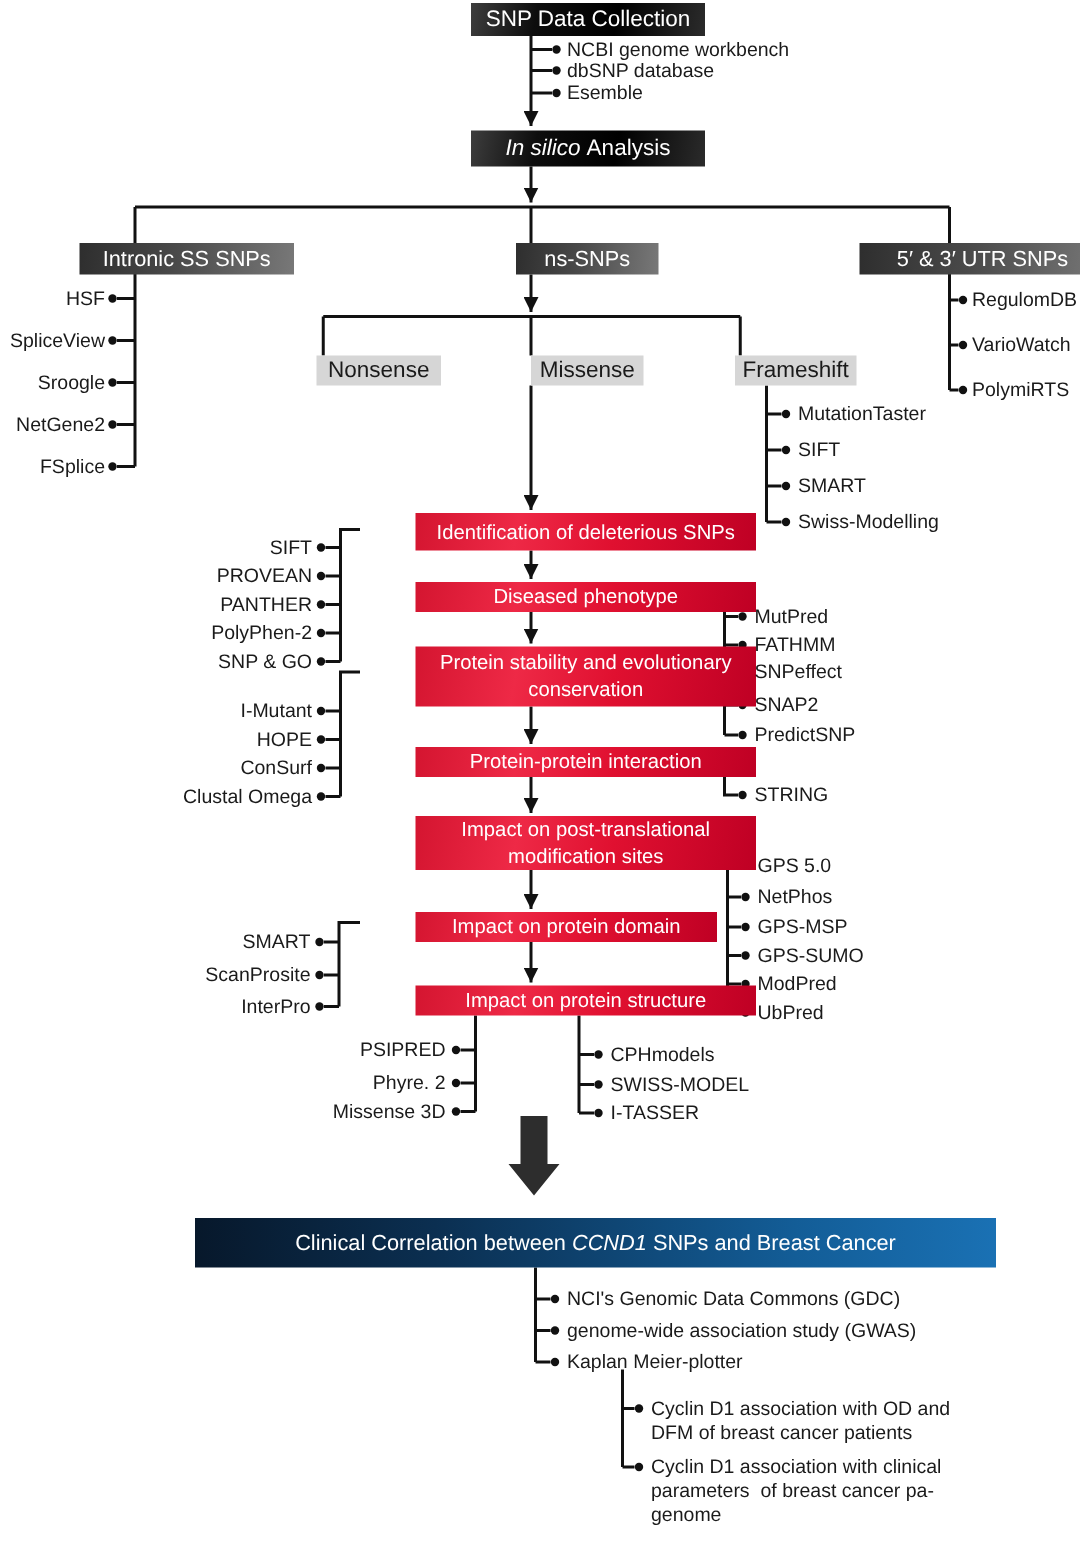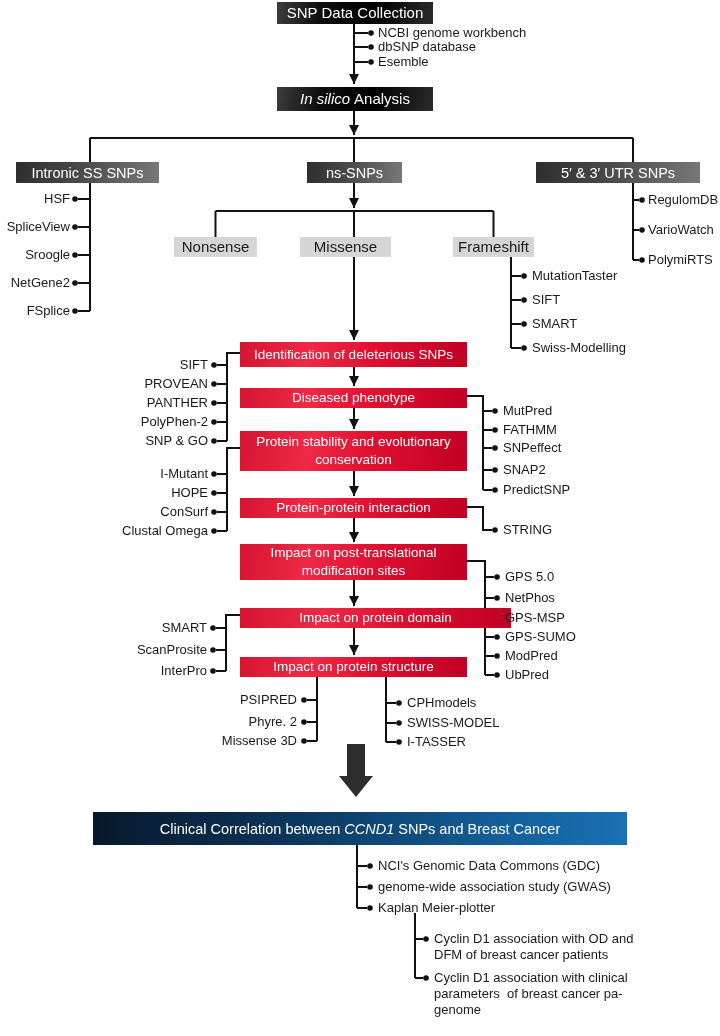--- a/index.html
+++ b/index.html
@@ -3,21 +3,21 @@
 <meta charset="utf-8">
 <style>
   html,body{margin:0;padding:0;background:#ffffff;}
   #stage{
     position:relative;width:720px;height:1036px;background:#ffffff;overflow:hidden;
     font-family:"Liberation Sans", sans-serif;color:#1a1a1a;
   }
   #wires{position:absolute;left:0;top:0;}
   .bx{
     position:absolute;display:flex;align-items:center;justify-content:center;gap:4px;
-    color:#ffffff;text-align:center;white-space:pre-line;line-height:18px;
+    color:#ffffff;text-align:center;white-space:pre-line;line-height:18px;margin-left:37px;
   }
   .bx.black{background:linear-gradient(100deg,#3d3d3d 0%,#0d0d0d 28%,#000000 62%,#2b2b2b 100%);font-size:15px;}
   .bx.gray{background:linear-gradient(95deg,#2e2e2e 0%,#4a4a4a 45%,#787878 100%);font-size:14.5px;}
   .bx.lightgray{background:#d6d6d6;color:#1a1a1a;font-size:15px;}
   .bx.red{background:linear-gradient(100deg,#d41530 0%,#ee2946 30%,#e01030 58%,#bf0024 100%);font-size:13.5px;}
   .bx.blue{background:linear-gradient(90deg,#07182b 0%,#0b2f51 30%,#135d97 75%,#1a71b4 100%);font-size:14.5px;text-align:center;}
   .lbl{position:absolute;font-size:13px;line-height:16px;white-space:pre-wrap;}
   .lbl.r{text-align:right;}
 </style>
 </head>
@@ -203,36 +203,36 @@
   <div class="lbl r" style="right:650px;top:219px">SpliceView</div>
   <div class="lbl r" style="right:650px;top:247px">Sroogle</div>
   <div class="lbl r" style="right:650px;top:275px">NetGene2</div>
   <div class="lbl r" style="right:650px;top:303px">FSplice</div>
 
   <div class="lbl" style="left:648px;top:192px">RegulomDB</div>
   <div class="lbl" style="left:648px;top:222px">VarioWatch</div>
   <div class="lbl" style="left:648px;top:252px">PolymiRTS</div>
 
   <div class="bx lightgray" style="left:174px;top:237px;width:83px;height:20px">Nonsense</div>
-  <div class="bx lightgray" style="left:300px;top:237px;width:91px;height:20px">Missense</div>
+  <div class="bx lightgray" style="left:317px;top:237px;width:75px;height:20px">Missense</div>
   <div class="bx lightgray" style="left:453px;top:237px;width:81px;height:20px">Frameshift</div>
 
   <div class="lbl" style="left:532px;top:268px">MutationTaster</div>
   <div class="lbl" style="left:532px;top:292px">SIFT</div>
   <div class="lbl" style="left:532px;top:316px">SMART</div>
   <div class="lbl" style="left:532px;top:340px">Swiss-Modelling</div>
 
   <div class="bx red" style="left:240px;top:342px;width:227px;height:25px">Identification of deleterious SNPs</div>
   <div class="bx red" style="left:240px;top:388px;width:227px;height:20px">Diseased phenotype</div>
   <div class="bx red" style="left:240px;top:431px;width:227px;height:40px">Protein stability and evolutionary
 conservation</div>
   <div class="bx red" style="left:240px;top:498px;width:227px;height:20px">Protein-protein interaction</div>
   <div class="bx red" style="left:240px;top:544px;width:227px;height:36px">Impact on post-translational
 modification sites</div>
-  <div class="bx red" style="left:240px;top:608px;width:271px;height:20px">Impact on protein domain</div>
+  <div class="bx red" style="left:240px;top:608px;width:201px;height:20px">Impact on protein domain</div>
   <div class="bx red" style="left:240px;top:657px;width:227px;height:20px">Impact on protein structure</div>
 
   <div class="lbl r" style="right:512px;top:357px">SIFT</div>
   <div class="lbl r" style="right:512px;top:376px">PROVEAN</div>
   <div class="lbl r" style="right:512px;top:395px">PANTHER</div>
   <div class="lbl r" style="right:512px;top:414px">PolyPhen-2</div>
   <div class="lbl r" style="right:512px;top:433px">SNP &amp; GO</div>
 
   <div class="lbl r" style="right:512px;top:466px">I-Mutant</div>
   <div class="lbl r" style="right:512px;top:485px">HOPE</div>

